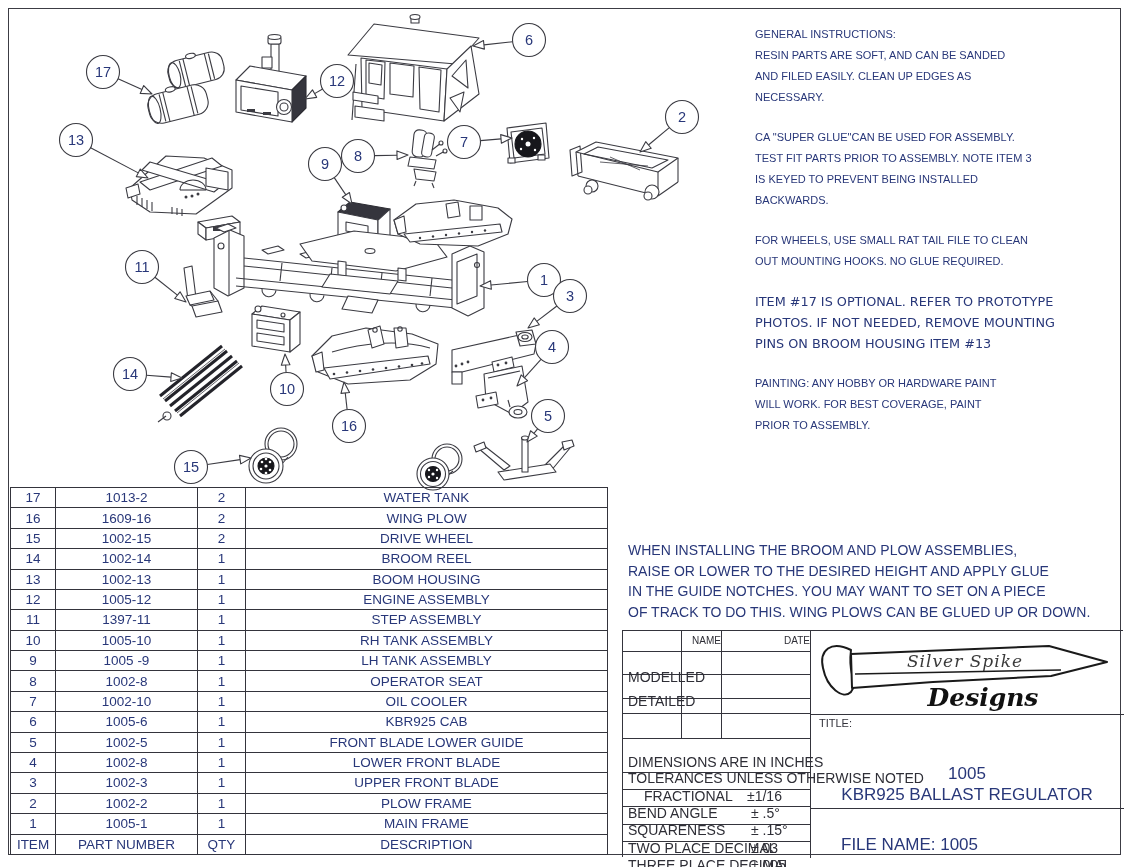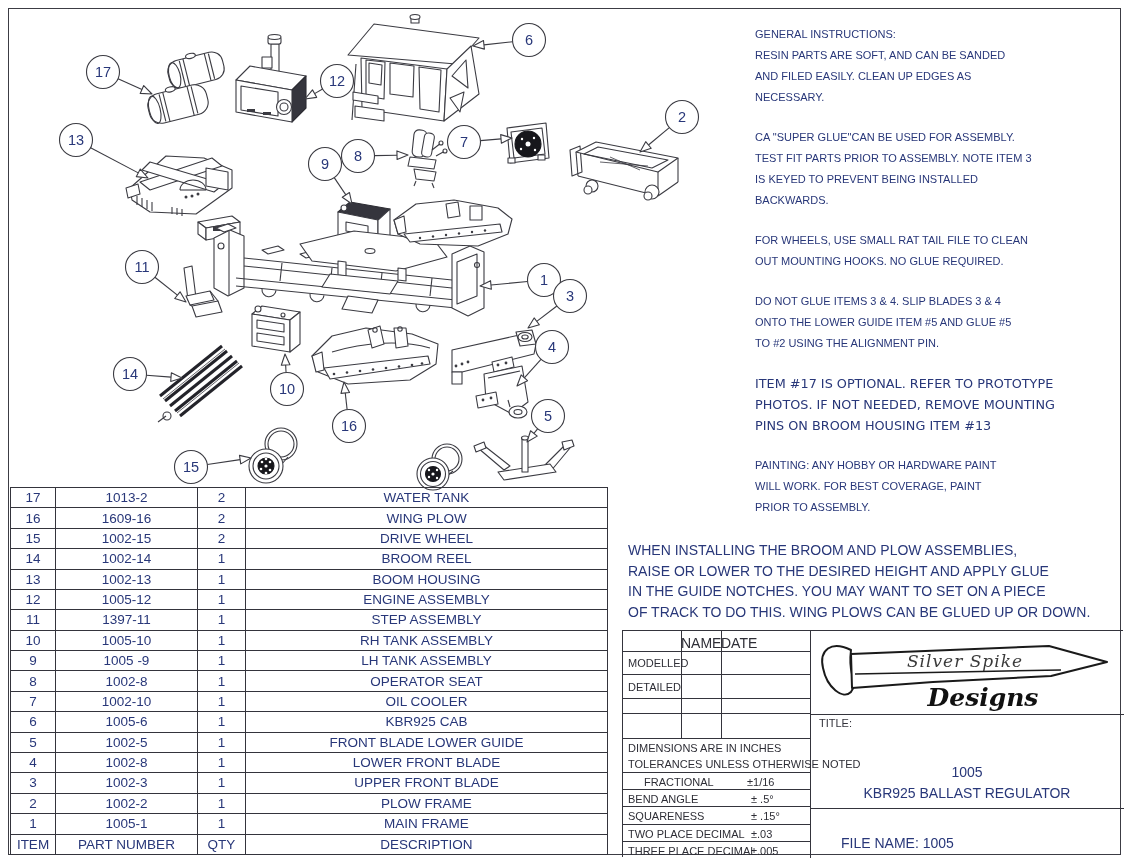--- a/index.html
+++ b/index.html
@@ -31,24 +31,24 @@
   
   #parts-table{position:absolute;left:10px;top:487px;width:598px;height:368px;
                border-collapse:collapse;table-layout:fixed;}
   #parts-table td{border:1px solid #34343c;text-align:center;font-size:13.5px;
                   color:#283779;padding:0;overflow:hidden;white-space:nowrap;}
   
   #title-block{position:absolute;left:622px;top:630px;width:501px;height:227px;
                border-top:1px solid #34343c;border-left:1px solid #34343c;box-sizing:border-box;}
   #title-block .hl{position:absolute;height:1px;background:#34343c;}
   #title-block .vl{position:absolute;width:1px;background:#34343c;}
-  .tb-label{position:absolute;font-size:11px;color:#2e2e36;white-space:nowrap;}
-  .tb-cap{position:absolute;font-size:14px;color:#2e2e36;text-align:left;}
+  .tb-label{position:absolute;font-size:14px;color:#2e2e36;white-space:nowrap;margin-top:12px;}
+  .tb-cap{position:absolute;font-size:10px;color:#2e2e36;text-align:right;}
   .tb-title-label{position:absolute;font-size:11px;color:#33333b;}
-  .tb-big{position:absolute;font-size:14px;color:#283779;white-space:nowrap;}
+  .tb-big{position:absolute;font-size:17px;color:#283779;white-space:nowrap;}
   .tb-center{left:187px;width:314px;text-align:center;}
   #logo{position:absolute;left:190px;top:3px;}
   #logo .spike{fill:#fff;stroke:#1a1a1a;stroke-width:2;stroke-linejoin:round;}
   #logo .script{font:italic 17px "DejaVu Serif",serif;fill:#3a3a3a;text-anchor:middle;letter-spacing:1px;}
   #logo .designs{font:italic bold 25px "DejaVu Serif",serif;fill:#111;text-anchor:middle;}
 </style>
 </head>
 <body>
 
 <div id="sheet">
@@ -454,23 +454,20 @@
 NECESSARY.</p>
 
       <p class="para">CA "SUPER GLUE"CAN BE USED FOR ASSEMBLY.
 TEST FIT PARTS PRIOR TO ASSEMBLY.  NOTE ITEM 3
 IS KEYED TO PREVENT BEING INSTALLED
 BACKWARDS.</p>
 
       <p class="para">FOR WHEELS, USE SMALL RAT TAIL FILE TO CLEAN
 OUT MOUNTING HOOKS.  NO GLUE REQUIRED.</p>
 
-      <p class="para">DO NOT GLUE ITEMS 3 &amp; 4.  SLIP BLADES 3 &amp; 4
-ONTO THE LOWER GUIDE ITEM #5 AND GLUE #5
-TO #2 USING THE ALIGNMENT PIN.</p>
 
       <p class="para alt-font">ITEM #17 IS OPTIONAL. REFER TO PROTOTYPE
 PHOTOS. IF NOT NEEDED, REMOVE MOUNTING
 PINS ON BROOM HOUSING ITEM #13</p>
 
       <p class="para">PAINTING:  ANY HOBBY OR HARDWARE PAINT
 WILL WORK.  FOR BEST COVERAGE, PAINT
 PRIOR TO ASSEMBLY.</p>
     </div>
 

